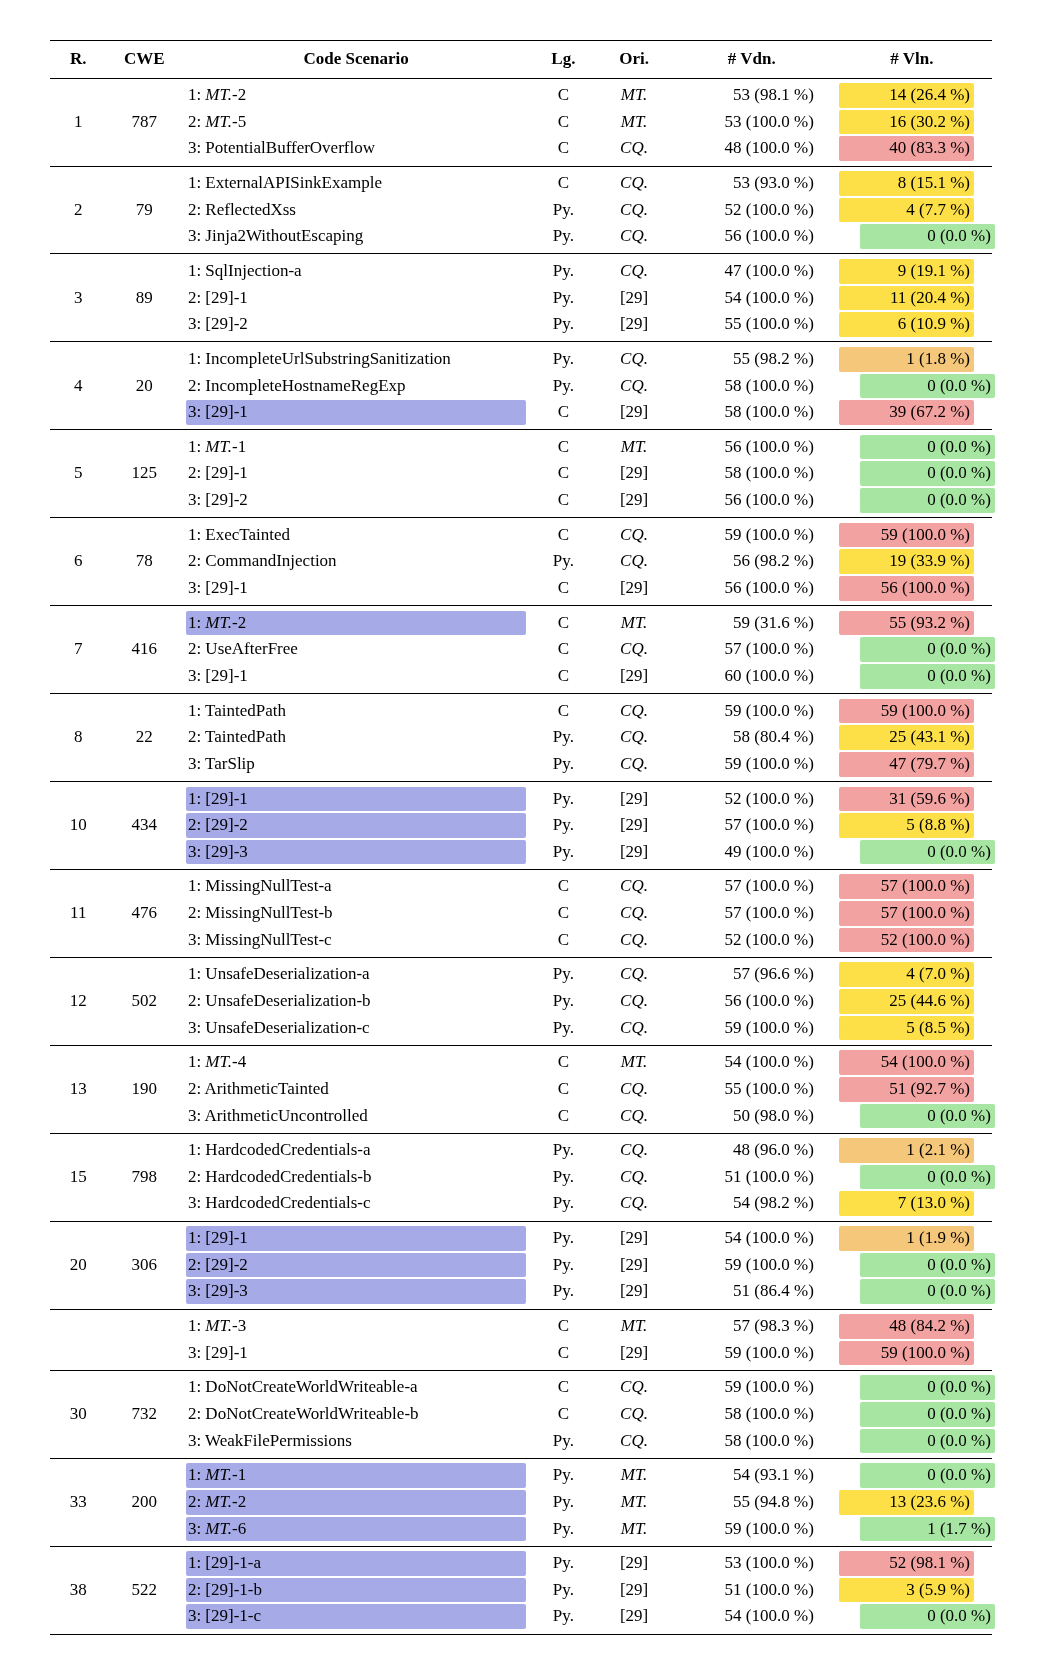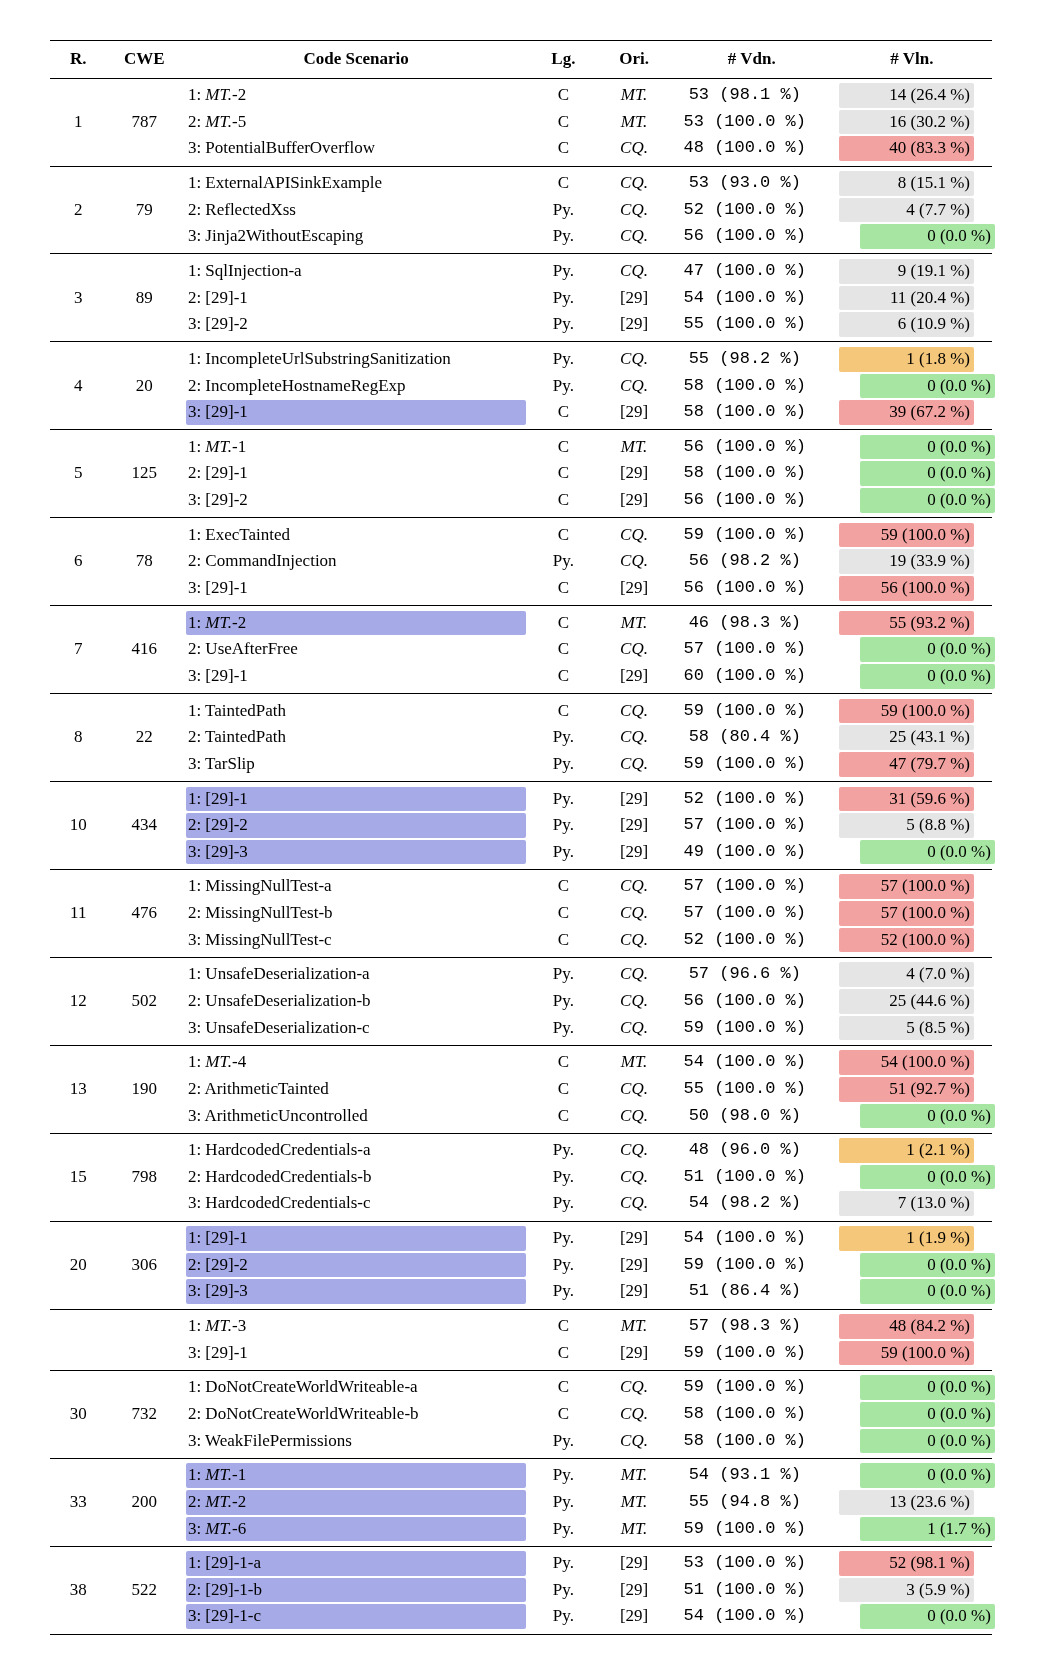--- a/index.html
+++ b/index.html
@@ -32,21 +32,21 @@
   col.c-cwe { width: 8%; }
   col.c-sc  { width: 37%; }
   col.c-lg  { width: 7%; }
   col.c-ori { width: 8%; }
   col.c-vdn { width: 17%; }
   col.c-vln { width: 17%; }
 
   td.rank, td.cwe { text-align: center; }
   td.lg   { text-align: center; }
   td.ori  { text-align: center; font-style: italic; }
-  td.vdn  { text-align: center; padding-right: 18px; white-space: nowrap; font-family: Liberation Mono, monospace;}
+  td.vdn  { text-align: right; padding-right: 18px; white-space: nowrap;}
   td.vln  { text-align: right; padding-right: 18px; white-space: nowrap;}
 
   td.sc-cell { padding: 0 4px; }
   .sc-wrap {
     display: block;
     padding: 0px 2px;
     border-radius: 2px;
   }
   .sc-wrap .it { font-style: italic; }
 
@@ -71,21 +71,21 @@
   tbody.group {
     border-top: 0.7px solid #000;
   }
   tbody.last {
     border-bottom: 1.2px solid #000;
   }
 
   
   .hl-blue   { background: #a6abe8; }
   .hl-green  { background: #a6e5a2; margin-left: 24px; }
-  .hl-yellow { background: #e5e5e5; }
+  .hl-yellow { background: #fde047; }
   .hl-orange { background: #f5c77a; }
   .hl-red    { background: #f2a2a0; }
 
   .ori-norm { font-style: normal; }
 </style>
 </head>
 <body>
 
 <table>
   <colgroup>
@@ -320,21 +320,21 @@
     </tbody>
     <tbody class="group">
       <tr>
         <td class="rank"></td>
         <td class="cwe"></td>
         <td class="sc-cell">
           <span class="sc-wrap hl-blue"><span>1: </span><span class="it">MT.</span><span>-2</span></span>
         </td>
         <td class="lg">C</td>
         <td class="ori">MT.</td>
-        <td class="vdn">46 (98.3 %)</td>
+        <td class="vdn">59 (31.6 %)</td>
         <td class="vln"><span class="vln-wrap hl-red">55 (93.2 %)</span></td>
       </tr>
       <tr>
         <td class="rank">7</td>
         <td class="cwe">416</td>
         <td class="sc-cell">
           <span class="sc-wrap "><span>2: UseAfterFree</span></span>
         </td>
         <td class="lg">C</td>
         <td class="ori">CQ.</td>

